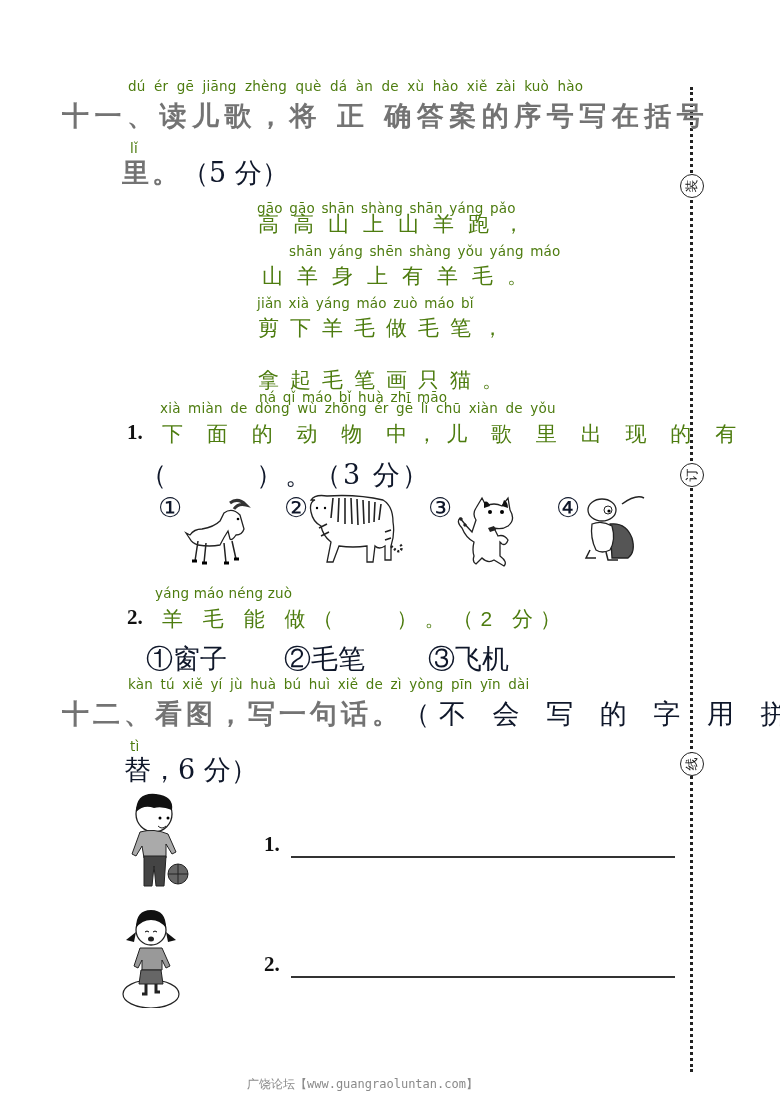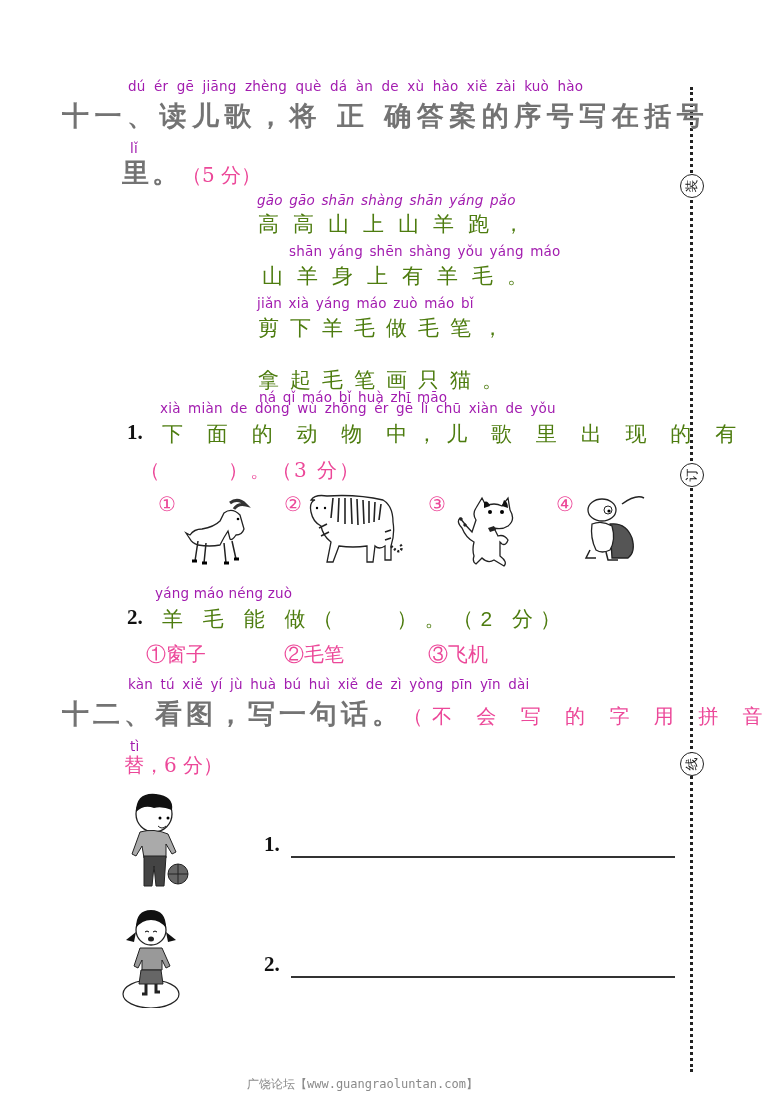--- a/index.html
+++ b/index.html
@@ -1,21 +1,21 @@
 <!DOCTYPE html>
 <html><head>
 <meta charset="utf-8">
 <style>
   html, body { margin:0; padding:0; background:#ffffff; }
   body { width:780px; height:1103px; position:relative; overflow:hidden; color:#111; font-family:"DejaVu Serif", serif; }
   .abs { position:absolute; white-space:nowrap; }
-  .py { font-family:"DejaVu Sans", sans-serif; font-size:13.5px; color:#a21caf; letter-spacing:0.2px; }
+  .py { font-family:"DejaVu Sans", sans-serif; font-size:13.5px; color:#4d7c0f; letter-spacing:0.2px; }
   .hz-h { font-family:"DejaVu Sans", sans-serif; font-weight:bold; font-size:27px; letter-spacing:5.5px; color:#737373; }
   .hz { font-family:Liberation Sans, sans-serif; font-size:21px; letter-spacing:14px; color:#4d7c0f; }
-  .hz-s { font-family:"DejaVu Serif", serif; font-size:20px; color:#ec4899; }
+  .hz-s { font-family:"DejaVu Serif", serif; font-size:27px; color:#0f172a; }
   .num { font-family:"Liberation Serif", serif; font-weight:bold; font-size:21px; }
   .dots { position:absolute; left:690px; top:87px; width:0; height:985px; border-left:3px dotted #222; }
   .bind-mark { position:absolute; left:680px; width:22px; height:22px; border:1.5px solid #222; border-radius:50%; background:#fff; font-family:"DejaVu Serif", serif; font-size:13px; line-height:22px; text-align:center; transform:rotate(-90deg); }
   .pic { position:absolute; }
   .answer-line { position:absolute; height:0; border-top:2px solid #333; }
   .footer { font-family:"DejaVu Sans Mono", monospace; font-size:12px; color:#8a8a8a; }
 </style>
 </head>
 <body>
 
@@ -26,21 +26,21 @@
 
 <div>
   <div class="abs py" style="left:128px; top:78px; word-spacing:4px;">dú  ér  gē    jiāng zhèng què dá  àn  de  xù  hào  xiě  zài  kuò  hào</div>
   <div class="abs hz-h" style="left:62px; top:98px;">十一、读儿歌，将 正 确答案的序号写在括号</div>
   <div class="abs py" style="left:130px; top:140px;">lǐ</div>
   <div class="abs" style="left:122px; top:155px;">
     <span class="hz-h" style="letter-spacing:3px;">里。</span><span class="hz-s">（5 分）</span>
   </div>
 
   <div>
-    <div class="abs py" style="left:257px; top:192px; word-spacing:2px;font-style:italic;">gāo gāo shān shàng shān yáng pǎo</div>
+    <div class="abs py" style="left:257px; top:200px; word-spacing:2px;">gāo gāo shān shàng shān yáng pǎo</div>
     <div class="abs hz" style="left:258px; top:210px;">高高山上山羊跑，</div>
     <div class="abs py" style="left:257px; top:243px; word-spacing:2px;margin-left:32px;">shān yáng shēn shàng yǒu yáng máo</div>
     <div class="abs hz" style="left:262px; top:262px;">山羊身上有羊毛。</div>
     <div class="abs py" style="left:257px; top:295px; word-spacing:2px;">jiǎn xià yáng máo zuò máo  bǐ</div>
     <div class="abs hz" style="left:258px; top:314px; letter-spacing:11px;">剪下羊毛做毛笔，</div>
     <div class="abs py" style="left:259px; top:347px; word-spacing:2px;margin-top:42px;">ná  qǐ  máo  bǐ  huà  zhī  māo</div>
     <div class="abs hz" style="left:258px; top:366px; letter-spacing:11px;">拿起毛笔画只猫。</div>
   </div>
 
   <div>

